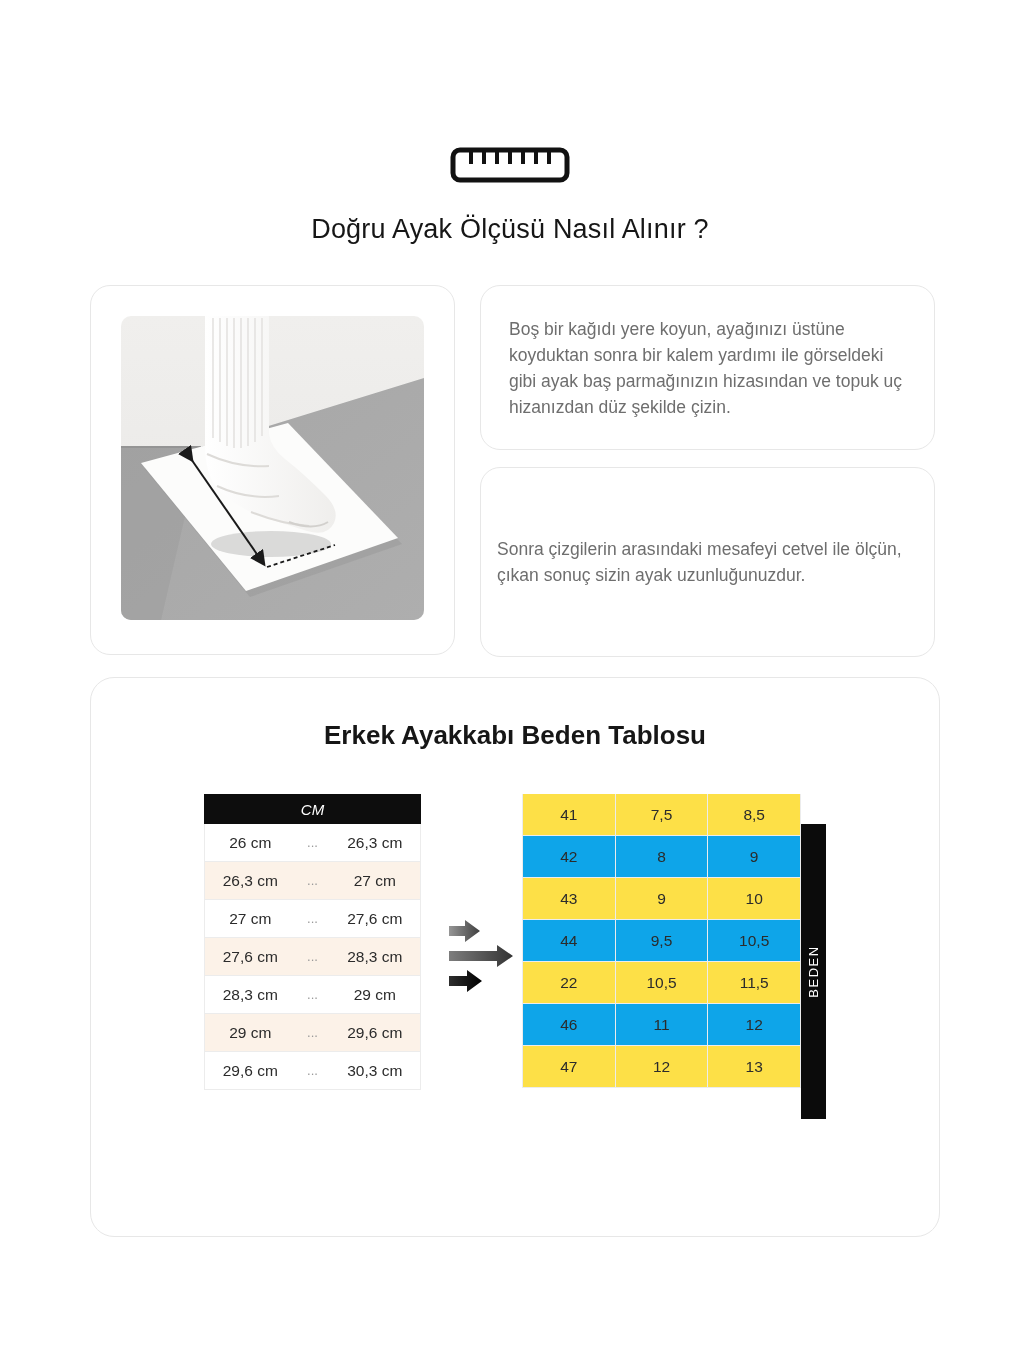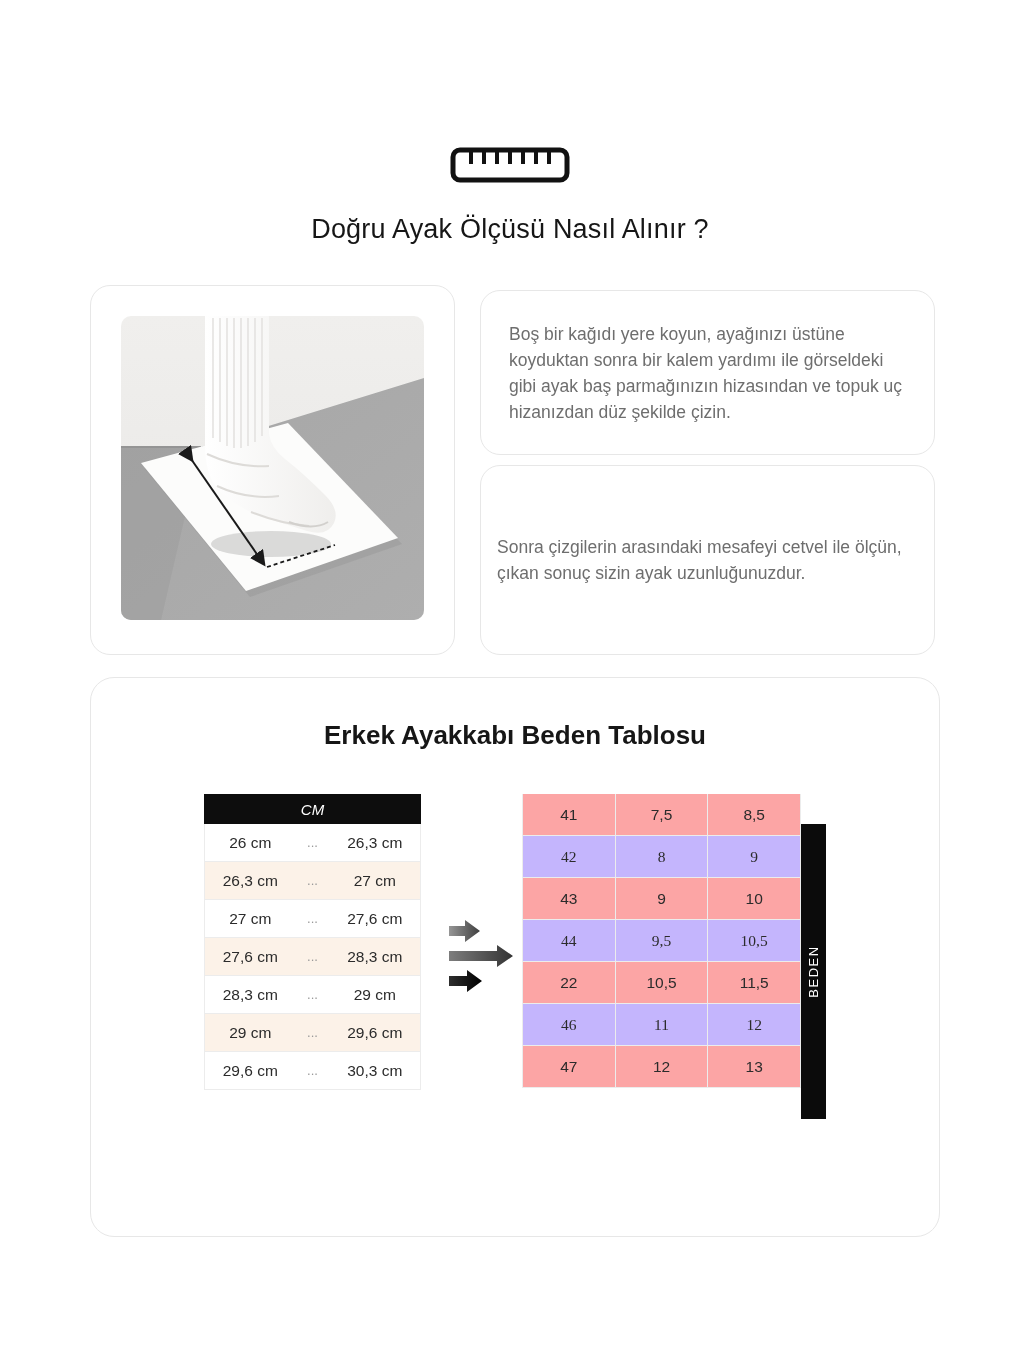--- a/index.html
+++ b/index.html
@@ -27,21 +27,21 @@
     position:absolute; left:90px; top:285px;
     width:845px; display:flex; gap:25px;
   }
   .card {
     background:#fff;
     border:1px solid #e7e7e7;
     border-radius:20px;
   }
   .img-card { width:365px; height:370px; padding:30px; }
   .photo-frame { width:303px; height:304px; border-radius:10px; overflow:hidden; }
-  .right-col { flex:1; display:flex; flex-direction:column; gap:10px;justify-content:flex-end; }
+  .right-col { flex:1; display:flex; flex-direction:column; gap:17px; }
   .text-card-1 { height:165px; display:flex; align-items:center; padding:10px 28px; }
   .text-card-2 { height:190px; display:flex; align-items:center; padding:10px 16px; }
   .instr {
     font-size:17.5px; line-height:26px; color:#6e6e6e;
   }
 
   
   .size-card {
     position:absolute; left:90px; top:677px;
     width:850px; height:560px;
@@ -74,26 +74,26 @@
   .cm-row.alt { background:#fcf2e8; }
   .cm-row .cell { flex:1.2; text-align:center; }
   .cm-row .dots { width:34px; text-align:center; color:#9a9a9a; font-size:13px; }
 
   .size-table {
     position:absolute; left:431px; top:116px; width:279px;
   }
   .size-head { display:flex; height:30px; background:#0d0d0d; color:#fff; font-size:14.5px; }
   .size-head .hcell { flex:1; display:flex; align-items:center; justify-content:center; }
   .size-row {
-    height:42px; display:flex; background:#fca5a5;
+    height:42px; display:flex; background:#fde047;
     border-left:1px solid #ececec; border-right:1px solid #ececec;
     border-bottom:1px solid #ececec;
     font-size:15.5px; color:#2b2b2b;
   }
-  .size-row.alt { background:#c4b5fd;font-family:Liberation Serif, serif; }
+  .size-row.alt { background:#0ea5e9; }
   .size-row .cell {
     flex:1; display:flex; align-items:center; justify-content:center;
     border-right:1px solid #ececec;
   }
   .size-row .cell:last-child { border-right:none; }
 
   .beden-strip {
     position:absolute; left:710px; top:146px;
     width:25px; height:295px; background:#0b0b0b;
     display:flex; align-items:center; justify-content:center;

